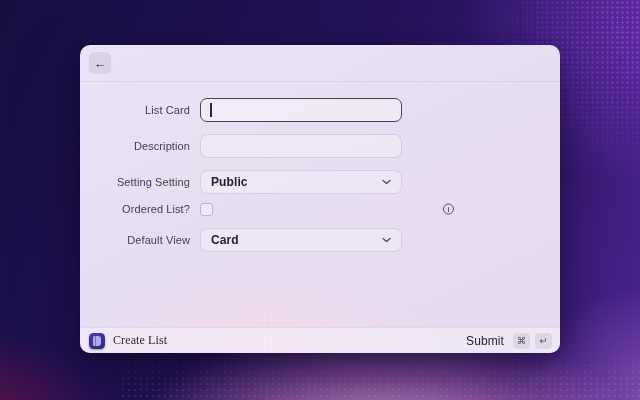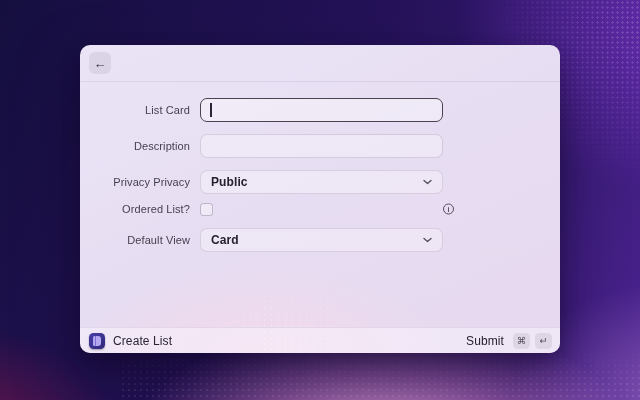--- a/index.html
+++ b/index.html
@@ -61,21 +61,21 @@
   }
 
   .win-body { flex:1 1 auto; padding-top:16px; position:relative; }
 
   .form-row { display:flex; align-items:center; margin-bottom:12px; position:relative; }
   .form-row.checkbox-row { margin-top:-4px; height:14px; }
   .field-label {
     width:110px; flex:0 0 auto; text-align:right; margin-right:10px;
     font-size:11px; color:#453f4d; letter-spacing:.1px;
   }
-  .control { width:243px; height:24px; border-radius:7px; display:flex; align-items:center; }
+  .control { width:202px; height:24px; border-radius:7px; display:flex; align-items:center; }
   .text-input {
     background:rgba(255,255,255,.30); border:1px solid rgba(70,55,95,.16);
     padding:0 9px;
   }
   .text-input.focused { border:1.5px solid #49434f; background:rgba(255,255,255,.36); }
   .caret { width:1.5px; height:14px; background:#2a2433; }
   .select-input {
     background:rgba(255,255,255,.30); border:1px solid rgba(70,55,95,.14);
     padding:0 10px; justify-content:space-between; cursor:pointer;
   }
@@ -100,21 +100,21 @@
     background:rgba(247,243,251,.55); border-top:1px solid rgba(60,40,85,.09);
   }
   .app-badge {
     width:16px; height:16px; border-radius:4.5px; margin-left:1px;
     background:linear-gradient(140deg,#4a3da8 0%, #2e2779 100%);
     display:flex; align-items:center; justify-content:center;
     box-shadow:0 1px 2px rgba(20,10,50,.35);
   }
   .book-glyph { width:8px; height:10px; background:#b4a7ef; border-radius:1.5px 3px 3px 1.5px; position:relative; }
   .book-glyph::before { content:""; position:absolute; left:1.5px; top:0; bottom:0; width:1.3px; background:#7e6fd6; }
-  .app-name { font-size:12px; color:#2a2433; letter-spacing:.1px; }
+  .app-name { font-size:12px; color:#2a2433; letter-spacing:.1px;font-family:Liberation Serif, serif; }
   .footer-right { margin-left:auto; display:flex; align-items:center; gap:5px; }
   .submit-label { font-size:12px; font-weight:400; color:#262130; margin-right:4px; letter-spacing:.1px; }
   .keycap {
     width:17px; height:16px; border-radius:4.5px; background:rgba(45,30,70,.09);
     display:flex; align-items:center; justify-content:center;
     font-size:9.5px; color:#55505e; line-height:1; cursor:pointer; user-select:none;
   }
 </style>
 </head>
 <body>
@@ -140,21 +140,21 @@
           <span class="caret"></span>
         </div>
       </div>
 
       <div class="form-row">
         <span class="field-label">Description</span>
         <div class="control text-input"></div>
       </div>
 
       <div class="form-row">
-        <span class="field-label">Privacy Privacy</span>
+        <span class="field-label">Setting Setting</span>
         <div class="control select-input">
           <span class="select-value">Public</span>
           <svg class="chev" width="9" height="6" viewBox="0 0 9 6">
               <polyline points="1,1.5 4.5,4.5 8,1.5" fill="none" stroke="#55505e" stroke-width="1.4" stroke-linecap="round" stroke-linejoin="round"></polyline>
             </svg>
         </div>
       </div>
 
       <div class="form-row checkbox-row">
         <span class="field-label">Ordered List?</span>

